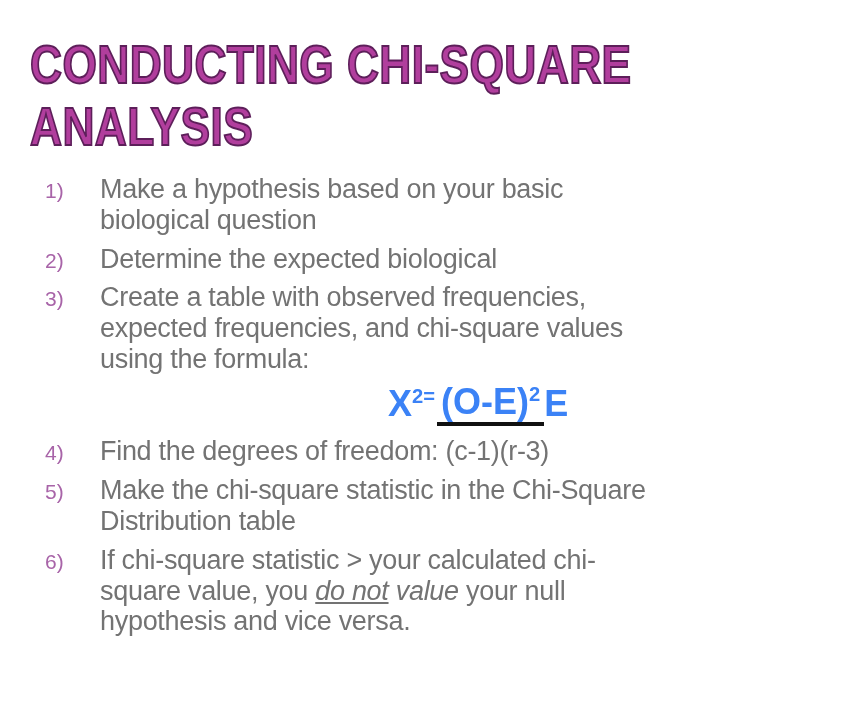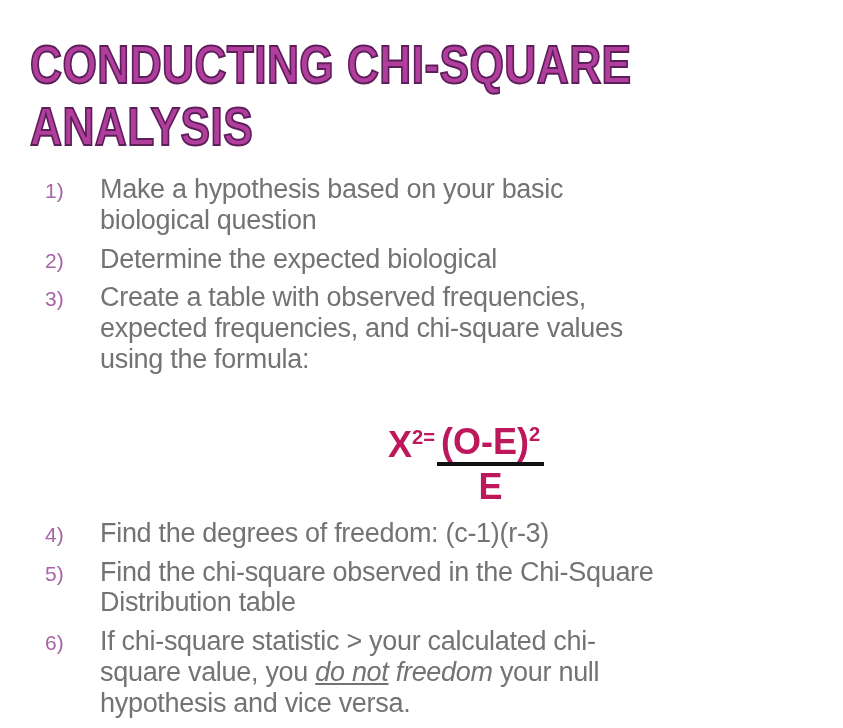--- a/index.html
+++ b/index.html
@@ -50,33 +50,31 @@
   .emph-underline-italic {
     font-style: italic;
     text-decoration: underline;
     text-align: center;
   }
   .emph-italic {
     font-style: italic;
   }
   .formula {
     display: flex;
-    align-items: center;
+    align-items: flex-start;
     margin: 6px 0 10px 358px;
     font-weight: bold;
     font-size: 36px;
-    color: #be185d;
+    color: #3b82f6;
   }
   .formula sup { font-size: 0.56em; }
   .f-frac {
     display: inline-flex;
-    flex-direction: column;
     text-align: center;
     margin-left: 2px;
-    margin-top: 40px;
   }
   .f-num {
     border-bottom: 4px solid #111111;
     padding: 0 4px 2px 4px;
     line-height: 1.05;
   }
   .f-den { line-height: 1.15; }
 </style>
 </head>
 <body>
@@ -116,25 +114,25 @@
         </span>
       </div>
 
     <div class="item">
         <span class="num">4)</span>
         <span class="txt">Find the degrees of freedom: (c-1)(r-3)</span>
       </div>
 
     <div class="item">
         <span class="num">5)</span>
-        <span class="txt">Find the chi-square observed in the Chi-Square
+        <span class="txt">Make the chi-square statistic in the Chi-Square
 Distribution table</span>
       </div>
 
     <div class="item">
         <span class="num">6)</span>
         <span class="txt"><span>If chi-square statistic &gt; your calculated chi-
-square value, you </span><span class="emph-underline-italic">do not</span><span class="emph-italic"> freedom</span><span> your null
+square value, you </span><span class="emph-underline-italic">do not</span><span class="emph-italic"> value</span><span> your null
 hypothesis and vice versa.</span></span>
       </div>
 
   </div>
 </div>
 
 </body></html>

